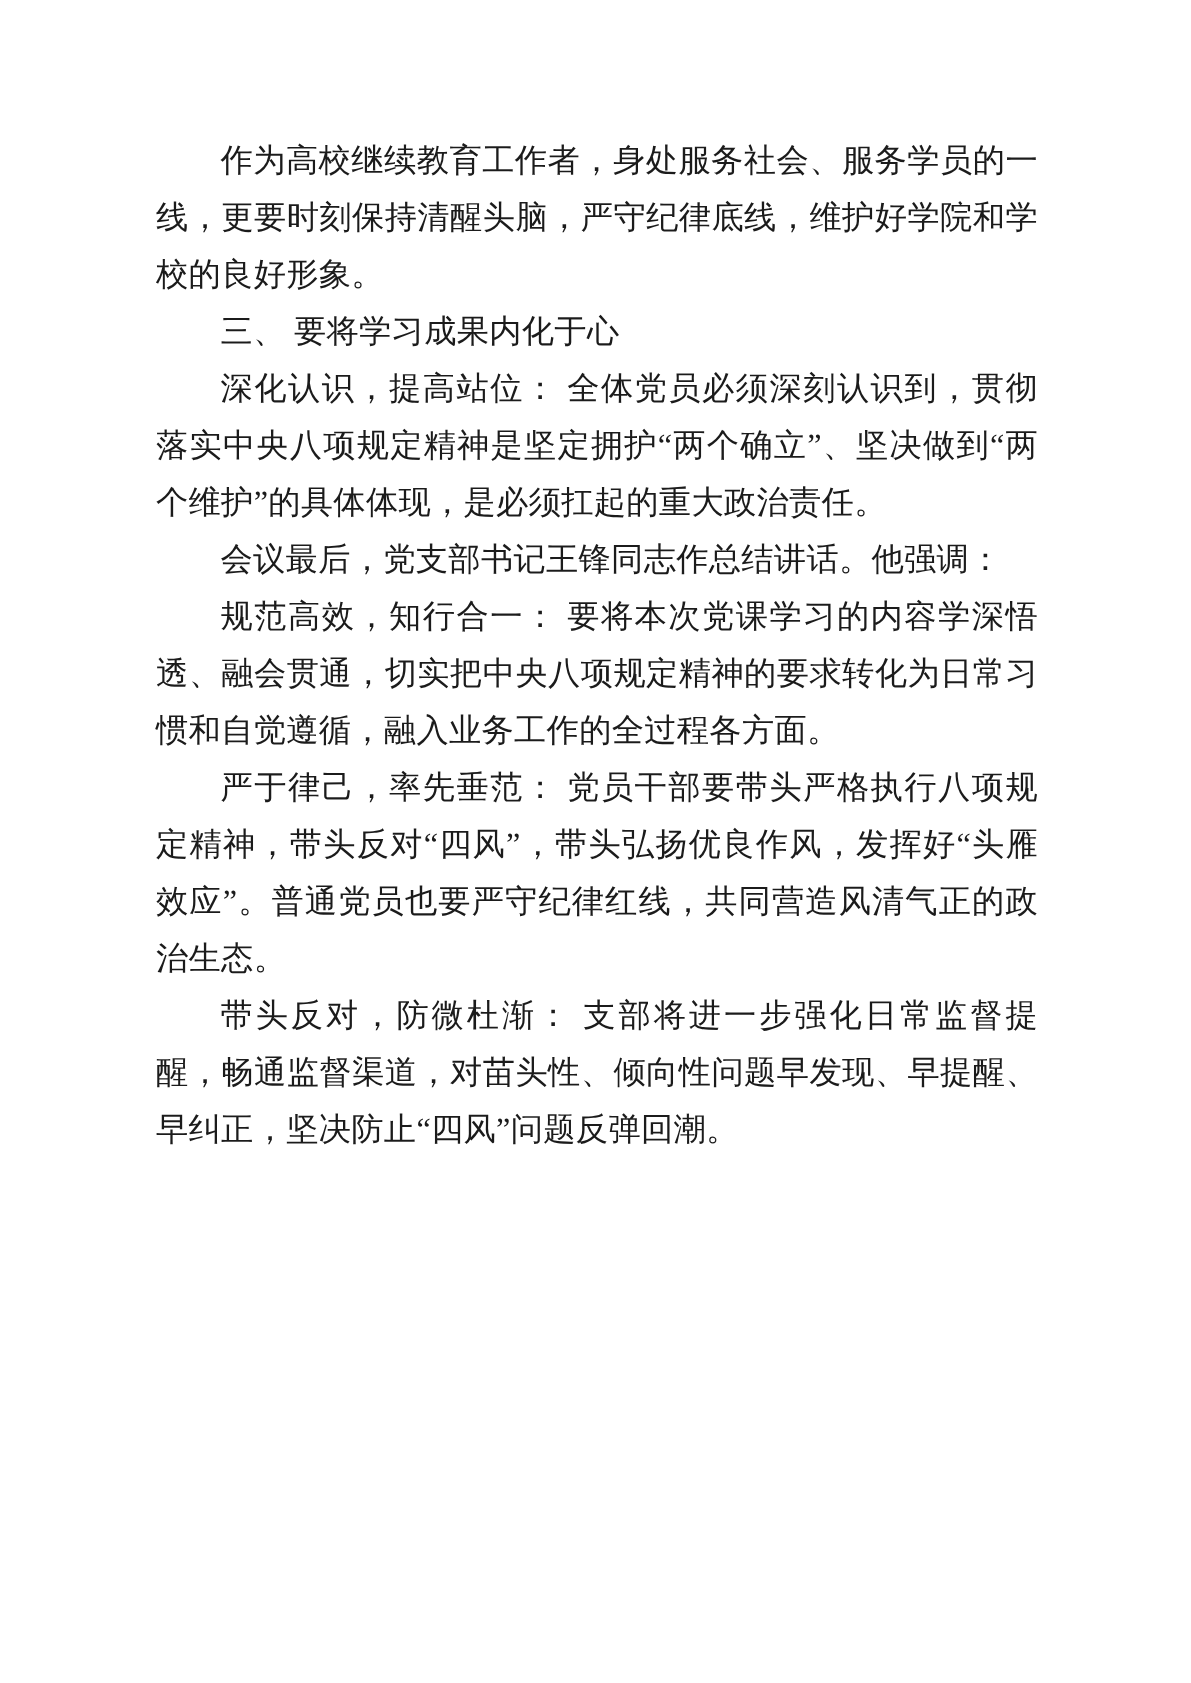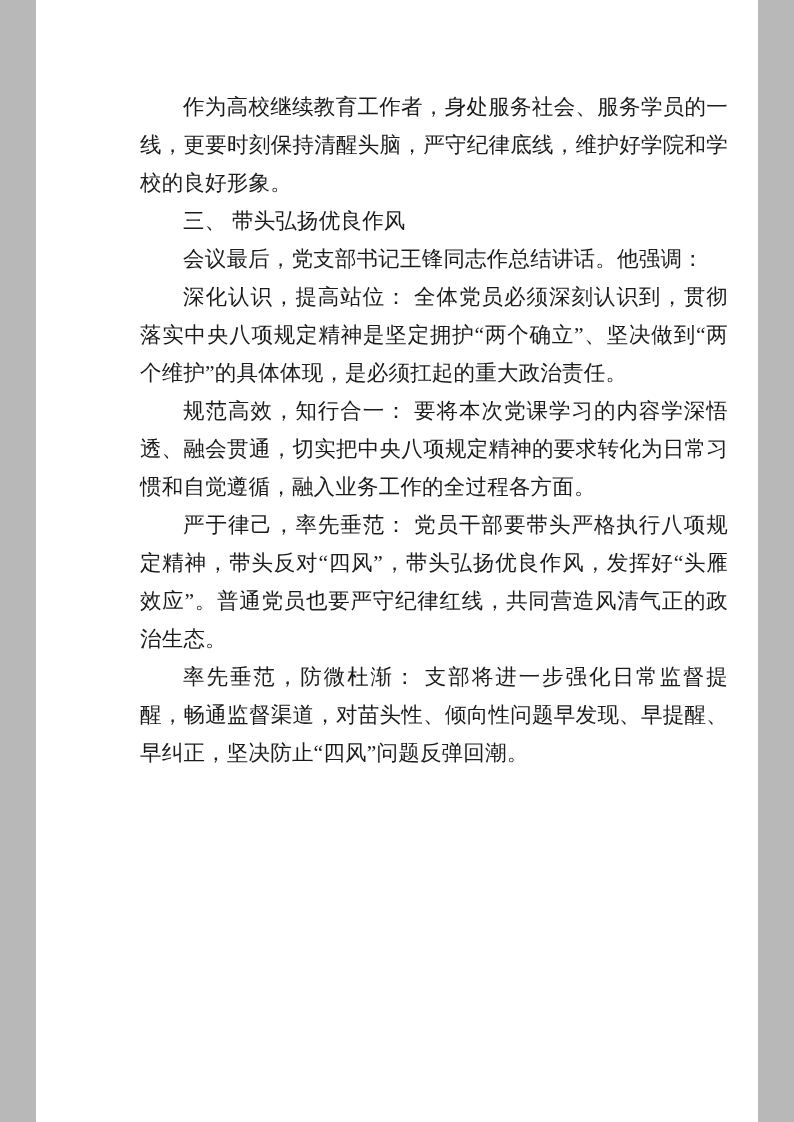--- a/index.html
+++ b/index.html
@@ -4,21 +4,21 @@
 <style>
   html, body {
     margin: 0;
     padding: 0;
     background: #b8b8b8;
   }
   body {
     font-family: "Liberation Serif", "DejaVu Serif", serif;
   }
   .page {
-    width: 722px;
+    width: 794px;
     height: 1122px;
     background: #ffffff;
     margin: 0 auto;
     position: relative;
     box-sizing: border-box;
     overflow: hidden;
   }
   .content {
     position: absolute;
     left: 104px;
@@ -36,20 +36,20 @@
     font-family: "Liberation Serif", "DejaVu Serif", serif;
     letter-spacing: 0.2px;
   }
 </style>
 </head>
 <body>
 
 <div class="page">
   <div class="content">
     <p class="para">作为高校继续教育工作者，身处服务社会、服务学员的一线，更要时刻保持清醒头脑，严守纪律底线，维护好学院和学校的良好形象。</p>
-    <p class="para">三、 带头弘扬优良作风</p>
+    <p class="para">三、 要将学习成果内化于心</p>
+    <p class="para">深化认识，提高站位： 全体党员必须深刻认识到，贯彻落实中央八项规定精神是坚定拥护“两个确立”、坚决做到“两个维护”的具体体现，是必须扛起的重大政治责任。</p>
     <p class="para">会议最后，党支部书记王锋同志作总结讲话。他强调：</p>
-    <p class="para">深化认识，提高站位： 全体党员必须深刻认识到，贯彻落实中央八项规定精神是坚定拥护“两个确立”、坚决做到“两个维护”的具体体现，是必须扛起的重大政治责任。</p>
     <p class="para">规范高效，知行合一： 要将本次党课学习的内容学深悟透、融会贯通，切实把中央八项规定精神的要求转化为日常习惯和自觉遵循，融入业务工作的全过程各方面。</p>
     <p class="para">严于律己，率先垂范： 党员干部要带头严格执行八项规定精神，带头反对“四风”，带头弘扬优良作风，发挥好“头雁效应”。普通党员也要严守纪律红线，共同营造风清气正的政治生态。</p>
-    <p class="para">率先垂范，防微杜渐： 支部将进一步强化日常监督提醒，畅通监督渠道，对苗头性、倾向性问题早发现、早提醒、早纠正，坚决防止“四风”问题反弹回潮。</p>
+    <p class="para">带头反对，防微杜渐： 支部将进一步强化日常监督提醒，畅通监督渠道，对苗头性、倾向性问题早发现、早提醒、早纠正，坚决防止“四风”问题反弹回潮。</p>
   </div>
 </div>
 
 </body></html>

